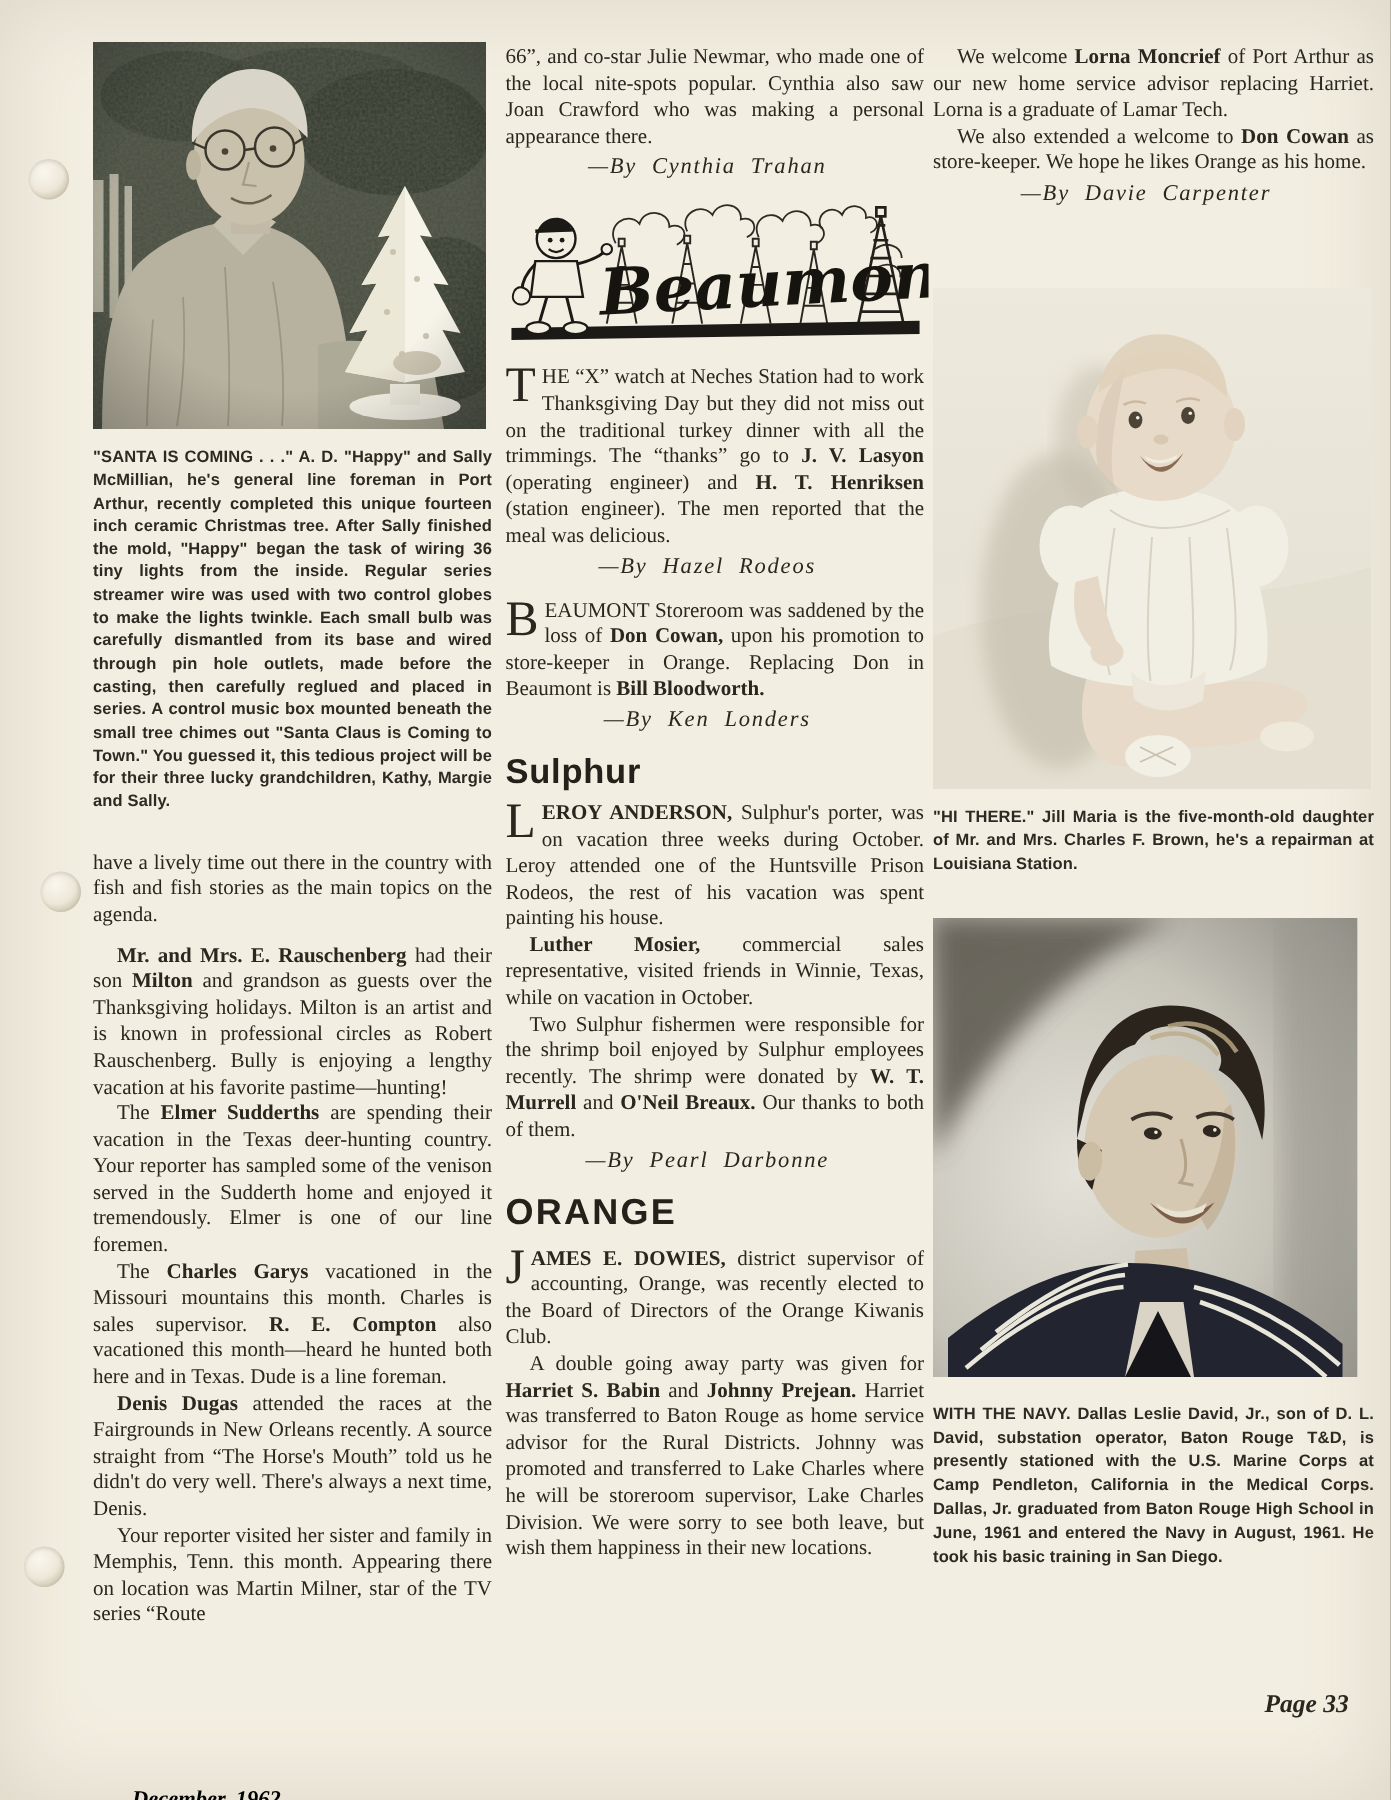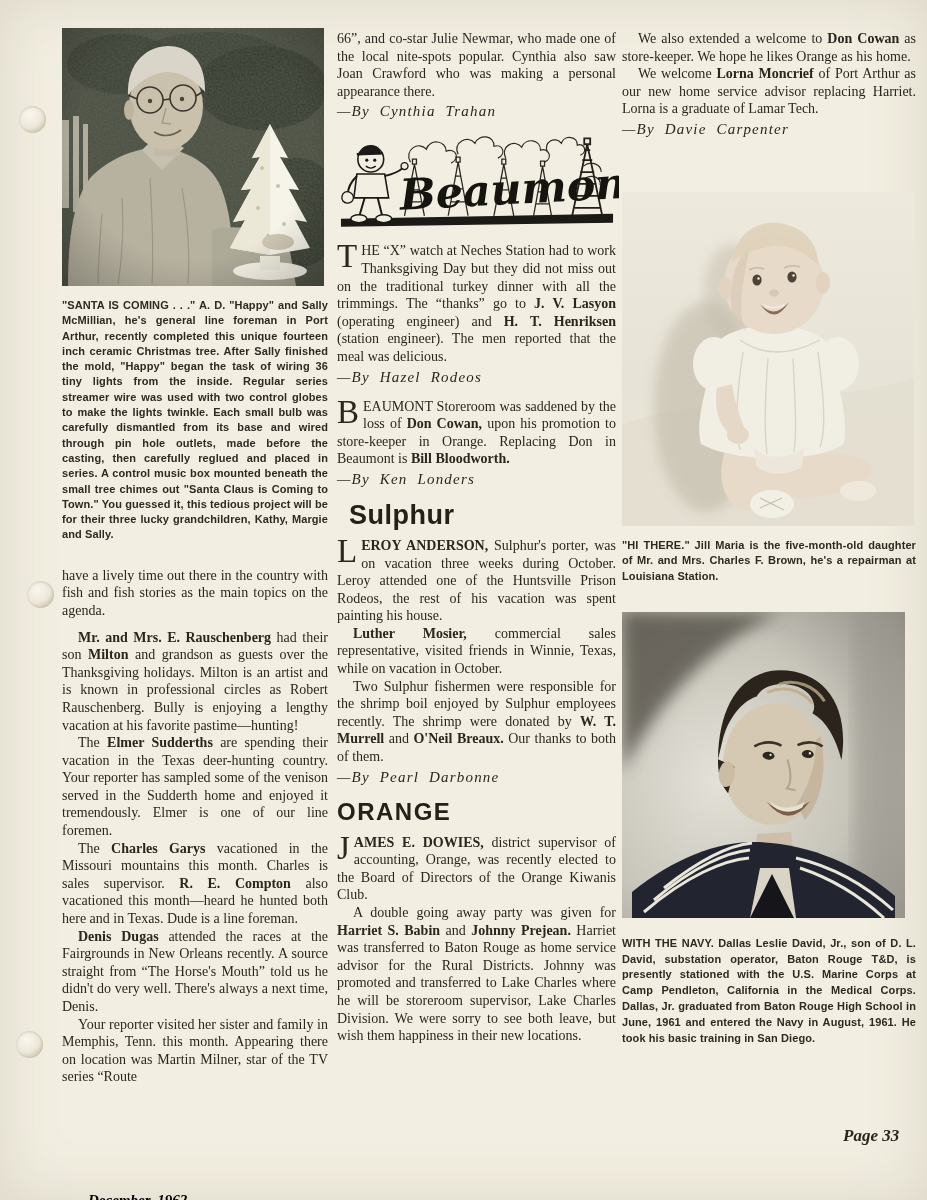--- a/index.html
+++ b/index.html
@@ -21,25 +21,25 @@
   .dropcap{float:left;font-size:33px;line-height:27px;padding:1px 4px 0 0;font-weight:normal;}
 
   .caption{
     font-family:"Liberation Sans",sans-serif;font-weight:bold;
     font-size:11px;line-height:15.3px;text-align:justify;
     color:#2d2a23;letter-spacing:.1px;margin:12px 0 0;
   }
   .left-body{margin-top:24px;}
 
   .byline{
-    font-style:italic;font-size:15px;text-align:left;padding-right:10px;
+    font-style:italic;font-size:15px;text-align:center;padding-right:10px;
     letter-spacing:1.2px;word-spacing:5px;margin:3px 0 12px;white-space:nowrap;
   }
   .section-h{font-family:"Liberation Sans",sans-serif;font-weight:bold;color:#24211a;margin:0;}
-  .h-sulphur{font-size:27px;margin:8px 12px 6px;letter-spacing:.5px;}
+  .h-sulphur{font-size:23px;margin:8px 0 6px;letter-spacing:.5px;}
   .h-orange{font-size:24px;margin:12px 0 8px;letter-spacing:1.5px;}
 
   .beaumont-wrap{margin:8px 0 8px;width:282px;}
   .photo{display:block;}
   .photo-man{width:262px;height:258px;}
   .photo-baby{width:292px;height:334px;margin-top:54px;}
   .photo-sailor{width:283px;height:306px;margin-top:28px;}
   .caption-navy{line-height:15.8px;margin-top:18px;}
 
   .footer-left{position:absolute;left:88px;top:1192px;font-weight:bold;font-style:italic;font-size:15px;color:#000000;}
@@ -195,22 +195,22 @@
     <p class="body-p"><span class="b">Luther Mosier,</span><span> commercial sales representative, visited friends in Winnie, Texas, while on vacation in October.</span></p>
     <p class="body-p"><span>Two Sulphur fishermen were responsible for the shrimp boil enjoyed by Sulphur employees recently. The shrimp were donated by </span><span class="b">W. T. Murrell</span><span> and </span><span class="b">O'Neil Breaux.</span><span> Our thanks to both of them.</span></p>
     <p class="byline">—By Pearl Darbonne</p>
 
     <h2 class="section-h h-orange">ORANGE</h2>
     <p class="body-p noindent"><span class="dropcap">J</span><span class="b">AMES E. DOWIES,</span><span> district supervisor of accounting, Orange, was recently elected to the Board of Directors of the Orange Kiwanis Club.</span></p>
     <p class="body-p"><span>A double going away party was given for </span><span class="b">Harriet S. Babin</span><span> and </span><span class="b">Johnny Prejean.</span><span> Harriet was transferred to Baton Rouge as home service advisor for the Rural Districts. Johnny was promoted and transferred to Lake Charles where he will be storeroom supervisor, Lake Charles Division. We were sorry to see both leave, but wish them happiness in their new locations.</span></p>
   </div>
 
   <div class="col right-col">
+    <p class="body-p"><span>We welcome </span><span class="b">Lorna Moncrief</span><span> of Port Arthur as our new home service advisor replacing Harriet. Lorna is a graduate of Lamar Tech.</span></p>
     <p class="body-p"><span>We also extended a welcome to </span><span class="b">Don Cowan</span><span> as store-keeper. We hope he likes Orange as his home.</span></p>
-    <p class="body-p"><span>We welcome </span><span class="b">Lorna Moncrief</span><span> of Port Arthur as our new home service advisor replacing Harriet. Lorna is a graduate of Lamar Tech.</span></p>
     <p class="byline">—By Davie Carpenter</p>
 
     <svg class="photo photo-baby" viewBox="0 0 292 334">
       <defs>
         <filter id="soft6">
             <feGaussianBlur stdDeviation="6"></feGaussianBlur>
           </filter>
         <linearGradient id="babybg" x1="0" y1="0" x2="0" y2="1">
           <stop offset="0" stop-color="#ede9dd"></stop>
             <stop offset="0.55" stop-color="#e7e3d6"></stop>

